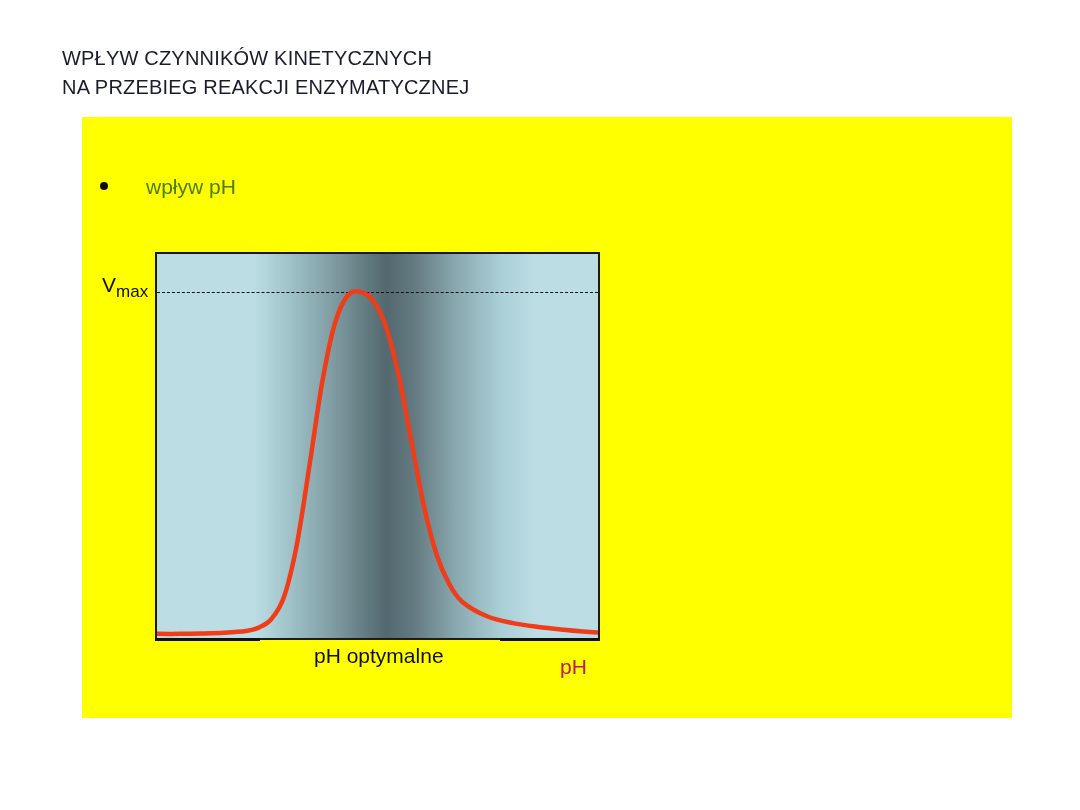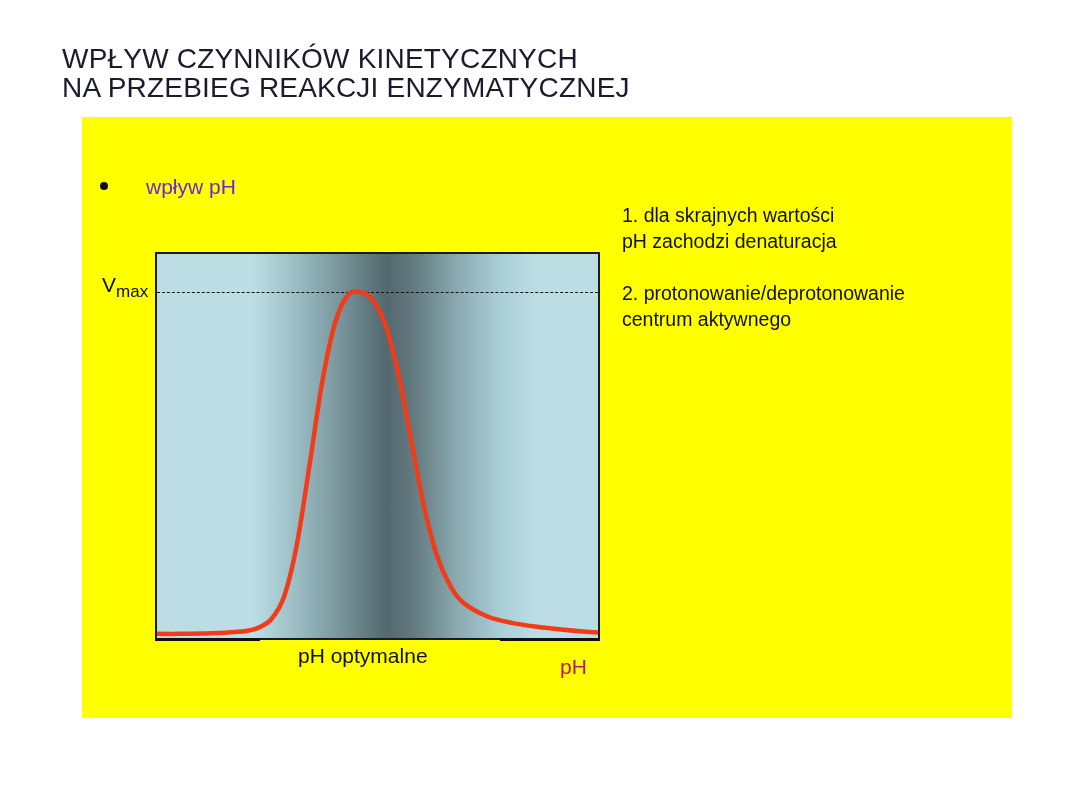--- a/index.html
+++ b/index.html
@@ -13,21 +13,21 @@
     position: relative;
     font-family: "Liberation Sans", sans-serif;
     overflow: hidden;
   }
 
   
   #slide-title {
     position: absolute;
     left: 62px;
     top: 44px;
-    font-size: 28px;
+    font-size: 20px;
     line-height: 29px;
     color: #1b1b2e;
     letter-spacing: 0.2px;
     white-space: pre-line;
   }
 
   
   #yellow-panel {
     position: absolute;
     left: 82px;
@@ -50,21 +50,21 @@
     height: 8px;
     background: #101010;
     border-radius: 50%;
     display: inline-block;
     margin-right: 38px;
     position: relative;
     top: -4px;
   }
   #bullet-label {
     font-size: 21px;
-    color: #6d28d9;
+    color: #4d7c0f;
   }
 
   
   #notes {
     position: absolute;
     left: 540px;
     top: 85px;
     width: 390px;
     font-size: 19.5px;
     line-height: 26px;
@@ -137,21 +137,21 @@
     line-height: 1;
   }
   #vmax-label sub {
     font-size: 17px;
     line-height: 1;
   }
 
   
   #ph-optimal-label {
     position: absolute;
-    left: 216px;
+    left: 232px;
     top: 527px;
     font-size: 21px;
     color: #101010;
   }
   #ph-axis-label {
     position: absolute;
     left: 478px;
     top: 538px;
     font-size: 21px;
     color: #be185d;
@@ -163,26 +163,20 @@
 <div id="slide-title">WPŁYW CZYNNIKÓW KINETYCZNYCH
 NA PRZEBIEG REAKCJI ENZYMATYCZNEJ</div>
 
 <div id="yellow-panel">
 
   <div id="bullet-row">
     <span id="bullet-marker"></span>
     <span id="bullet-label">wpływ pH</span>
   </div>
 
-  <div id="notes">
-    <div class="note-block">1. dla skrajnych wartości
- pH zachodzi denaturacja</div>
-    <div class="note-block">2. protonowanie/deprotonowanie
-centrum aktywnego</div>
-  </div>
 
   <div id="vmax-label">
     <span>V</span><sub>max</sub>
   </div>
 
   <div id="chart">
 
     <div id="plot-area">
       <div id="vmax-dashed"></div>
 

